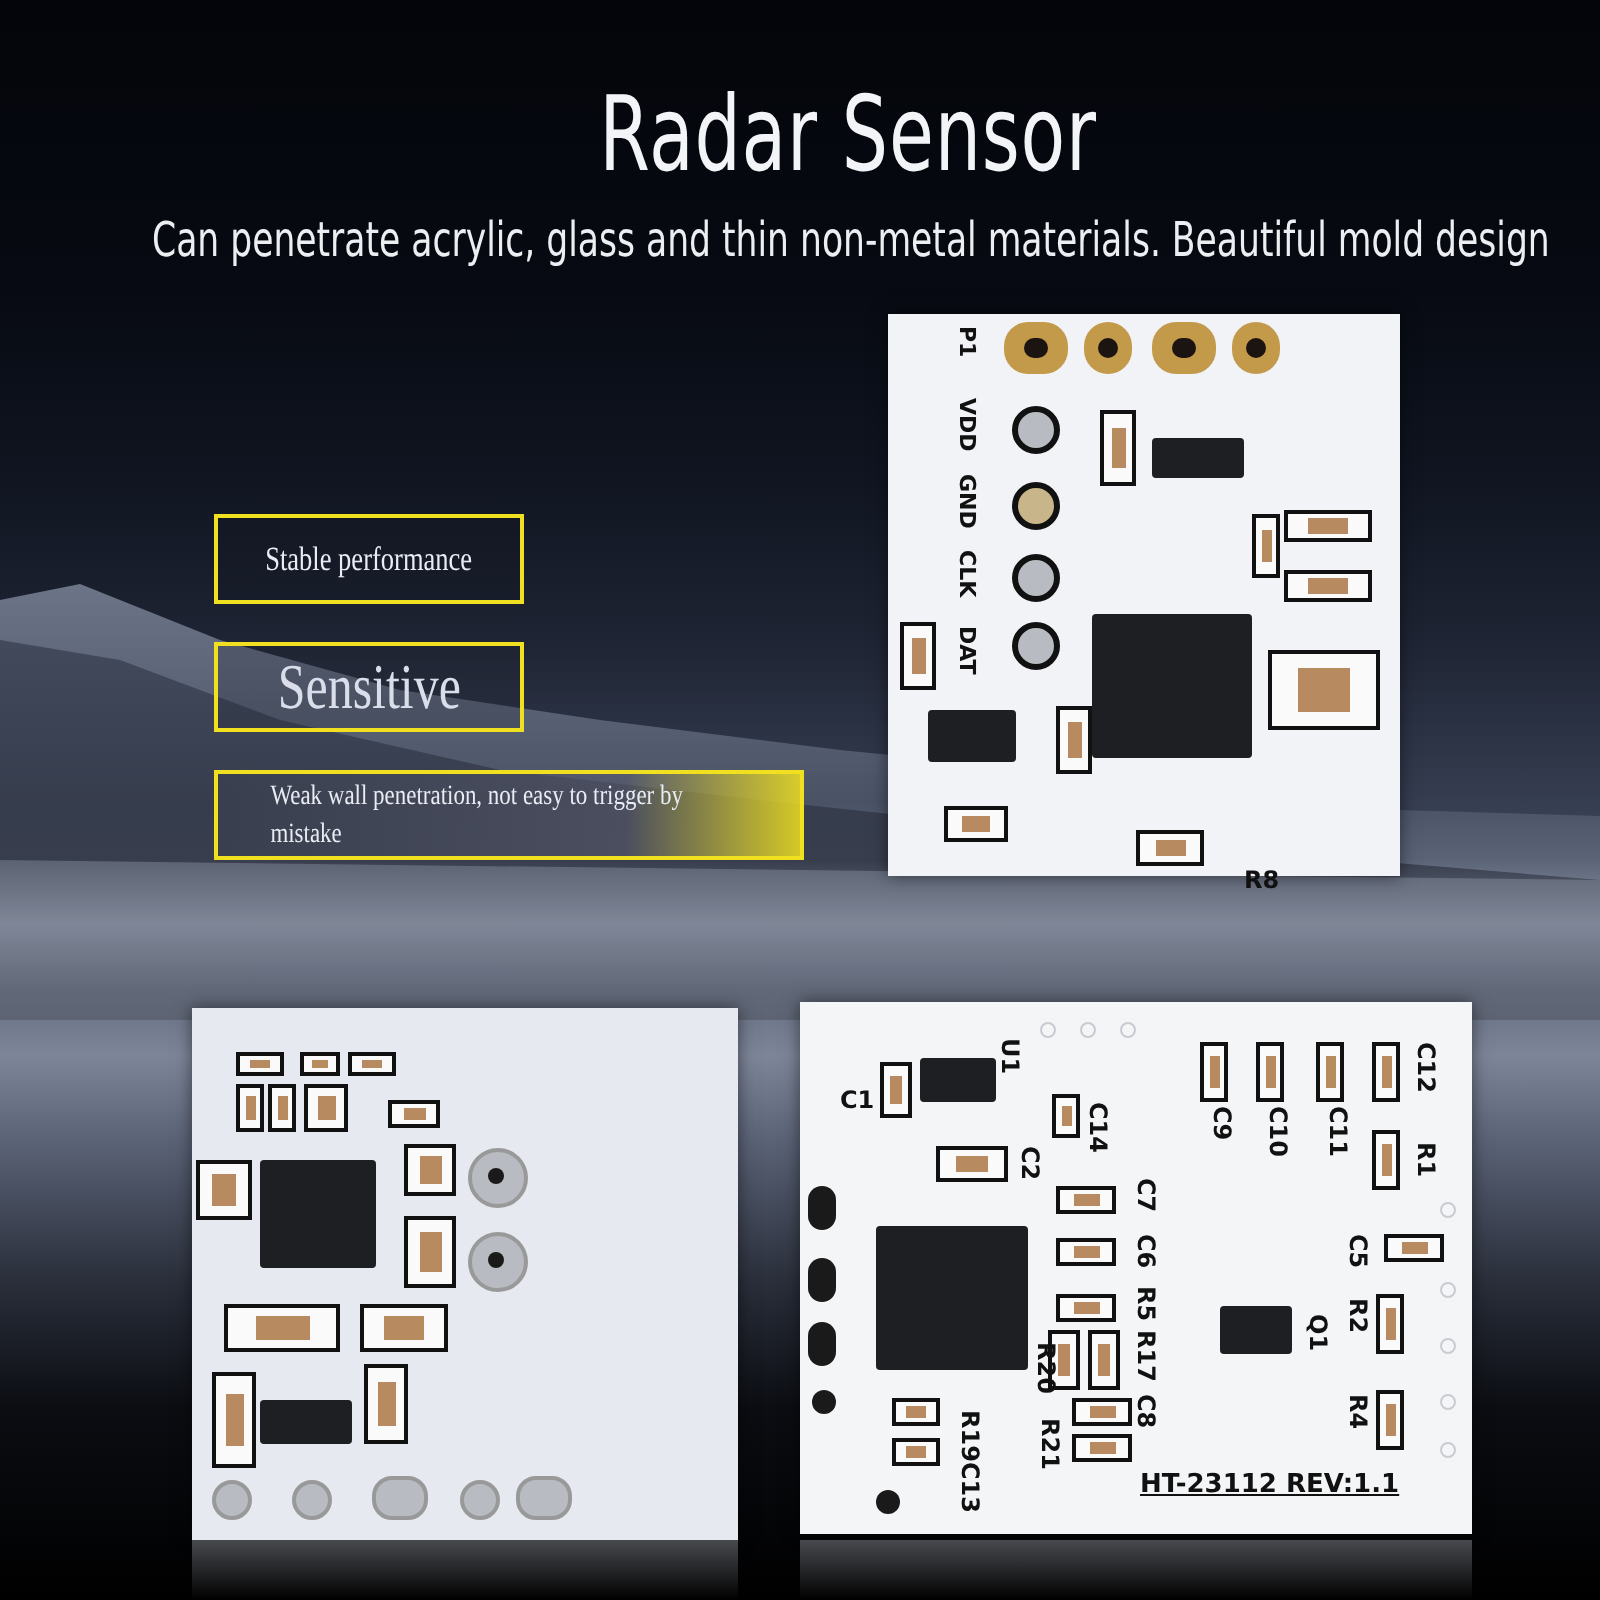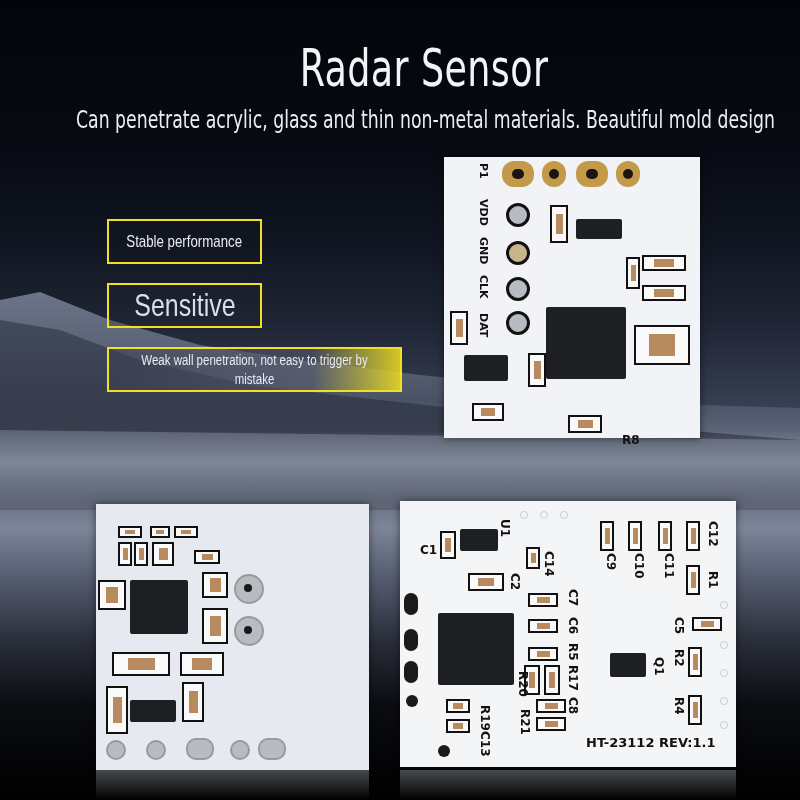--- a/index.html
+++ b/index.html
@@ -3,21 +3,21 @@
 <meta charset="utf-8">
 <style>
   html,body{margin:0;padding:0;}
   body{width:800px;height:800px;overflow:hidden;position:relative;font-family:"Liberation Sans","DejaVu Sans",sans-serif;background:#05070c;}
   .scene{position:absolute;inset:0;overflow:hidden;
     background:linear-gradient(180deg,#03050a 0%,#070a12 18%,#101521 30%,#1e2433 40%,#3a4256 52%,#5a6378 60%,#7d8598 66%,#5c6478 71%,#2a2f3b 80%,#0b0d12 88%,#000 100%);}
   .mountain{position:absolute;left:0;right:0;top:290px;height:220px;}
   .mist{position:absolute;left:0;right:0;top:430px;height:80px;background:linear-gradient(180deg,rgba(170,178,195,0.0),rgba(170,178,195,0.45) 40%,rgba(120,128,145,0.2) 80%,rgba(0,0,0,0));}
   .title{position:absolute;left:0;width:848px;top:38px;text-align:center;color:#f2f4f8;font-size:52px;font-family:"DejaVu Sans",sans-serif;font-stretch:condensed;transform:scaleX(0.78);transform-origin:424px 0;letter-spacing:0.5px;}
   .subtitle{position:absolute;left:76px;top:106px;color:#eceef2;font-size:24px;white-space:nowrap;font-family:"DejaVu Sans",sans-serif;transform:scaleX(0.72);transform-origin:0 0;}
-  .feat{position:absolute;border:2px solid #f0e020;color:#e8ecf4;box-sizing:border-box;display:flex;align-items:center;justify-content:center;text-align:center;font-family:Liberation Sans, sans-serif;}
+  .feat{position:absolute;border:2px solid #f0e020;color:#e8ecf4;box-sizing:border-box;display:flex;align-items:center;justify-content:center;font-family:Liberation Serif, serif;margin-top:38px;}
   .feat span{display:inline-block;transform:scaleX(0.78);}
   .f1{left:107px;top:219px;width:155px;height:45px;font-size:17px;background:rgba(20,24,34,0.35);}
   .f2{left:107px;top:283px;width:155px;height:45px;font-size:32px;color:#d9deea;background:rgba(30,34,46,0.25);}
   .f3{left:107px;top:347px;width:295px;height:45px;font-size:14px;line-height:19px;background:linear-gradient(90deg,rgba(60,64,80,0.55),rgba(90,92,110,0.55) 70%,rgba(240,224,32,0.85) 100%);border-color:#f0e020;}
   .f3 span{transform:scaleX(0.82);width:330px;}
   .board{position:absolute;background:#eef1f5;box-shadow:0 0 8px rgba(0,0,0,0.5);}
   .b1{left:444px;top:157px;width:256px;height:281px;background:#f1f3f6;}
   .b2{left:96px;top:504px;width:273px;height:266px;background:#e6eaf0;}
   .b3{left:400px;top:501px;width:336px;height:266px;background:#f4f5f7;}
   .refl{position:absolute;top:770px;height:30px;background:linear-gradient(180deg,rgba(200,205,215,0.35),rgba(0,0,0,0));}
@@ -242,21 +242,21 @@
       <i></i>
     </div>
   <div class="smd" style="left:46px;top:218px;width:24px;height:14px;">
       <i></i>
     </div>
   <div class="hole" style="left:4px;top:92px;width:14px;height:22px;border-radius:8px;"></div>
   <div class="hole" style="left:4px;top:128px;width:14px;height:22px;border-radius:8px;"></div>
   <div class="hole" style="left:4px;top:160px;width:14px;height:22px;border-radius:8px;"></div>
   <div class="hole" style="left:6px;top:194px;width:12px;height:12px;"></div>
   <div class="hole" style="left:38px;top:244px;width:12px;height:12px;"></div>
-  <div class="silk" style="left:186px;top:234px;font-size:13px;">HT-23112 REV:1.1</div>
+  <div class="silk" style="left:170px;top:234px;font-size:13px;text-decoration:underline;">HT-23112 REV:1.1</div>
   <div class="silk rot90" style="left:112px;top:18px;">U1</div>
   <div class="silk" style="left:20px;top:42px;">C1</div>
   <div class="silk rot90" style="left:156px;top:50px;">C14</div>
   <div class="silk rot90" style="left:122px;top:72px;">C2</div>
   <div class="silk rot90" style="left:218px;top:52px;">C9</div>
   <div class="silk rot90" style="left:246px;top:52px;">C10</div>
   <div class="silk rot90" style="left:276px;top:52px;">C11</div>
   <div class="silk rot90" style="left:320px;top:20px;">C12</div>
   <div class="silk rot90" style="left:320px;top:70px;">R1</div>
   <div class="silk rot90" style="left:180px;top:88px;">C7</div>

